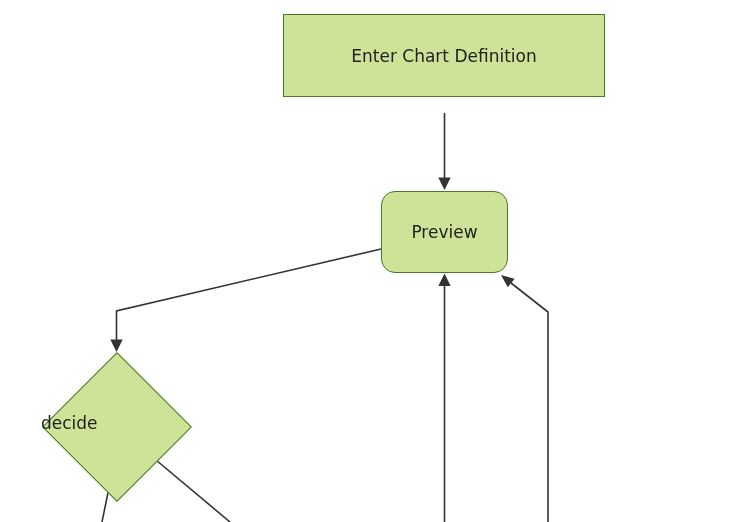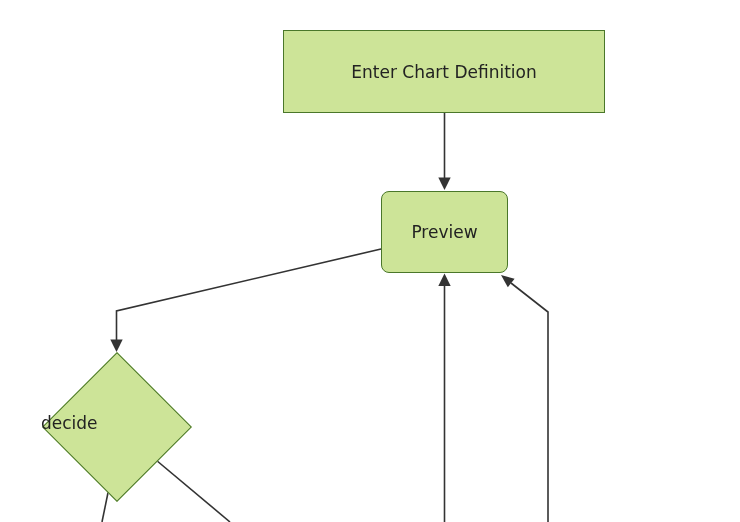--- a/index.html
+++ b/index.html
@@ -33,27 +33,27 @@
     display: flex;
     align-items: center;
     justify-content: center;
   }
   .node-label {
     color: var(--text, #222222);
     font-size: 17px;
     white-space: nowrap;
   }
   #node-enter-chart-definition {
-    left: 283px; top: 30px;
+    left: 283px; top: 14px;
     width: 322px; height: 83px;
   }
   #node-preview {
     left: 381px; top: 191px;
     width: 127px; height: 82px;
-    border-radius: 8px;
+    border-radius: 14px;
     text-align: center;
   }
   #node-decide-shape {
     left: 63.5px; top: 374px;
     width: 106px; height: 106px;
     transform: rotate(45deg);
   }
   #node-decide-label {
     position: absolute;
     left: 41px; top: 413px;

